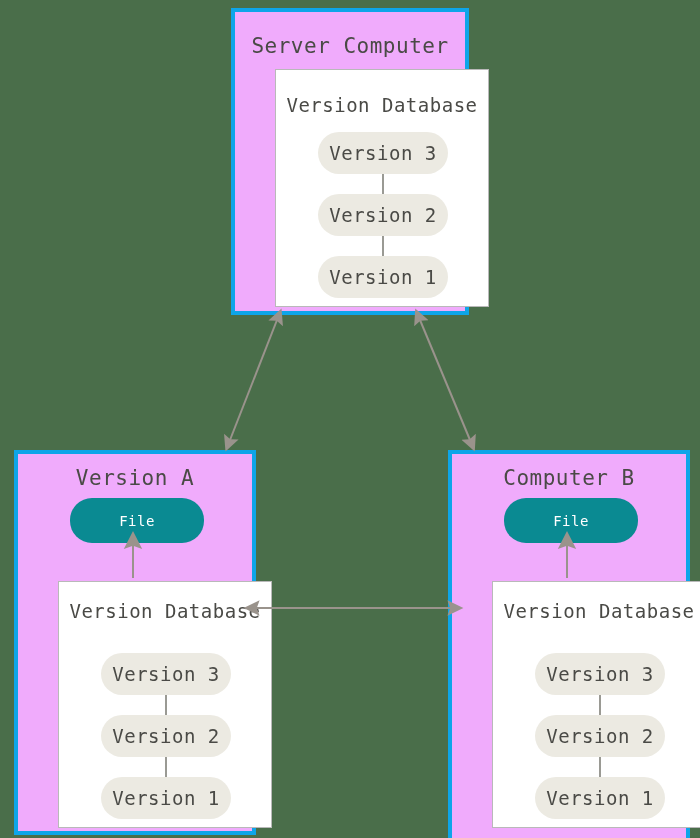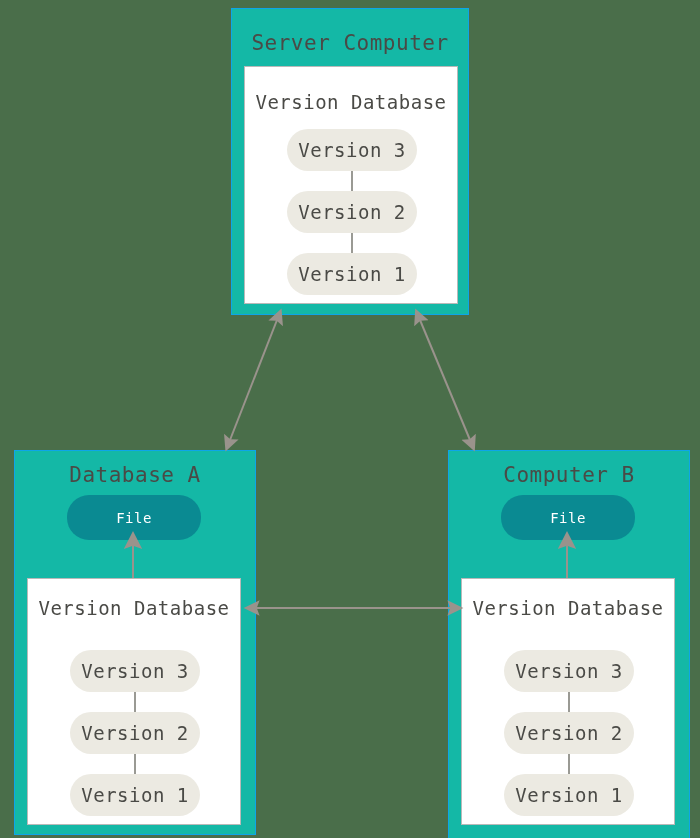--- a/index.html
+++ b/index.html
@@ -26,22 +26,22 @@
     top: 0;
     width: 700px;
     height: 838px;
     pointer-events: none;
     z-index: 5;
   }
 
   
   .panel {
     position: absolute;
-    background: #14b8a6;
-    border: 1px solid #0ea5e9;
+    background: #f0abfc;
+    border: 4px solid #0ea5e9;
     box-sizing: border-box;
     z-index: 1;
   }
   .panel-title {
     position: absolute;
     left: 0;
     right: 0;
     text-align: center;
     color: #4a4a46;
     font-size: 21px;
@@ -49,20 +49,21 @@
     white-space: nowrap;
   }
 
   
   .db-card {
     position: absolute;
     background: #ffffff;
     border: 1px solid #b9b9b9;
     box-sizing: border-box;
     z-index: 2;
+    margin-left: 28px;
   }
   .db-title {
     position: absolute;
     left: 0;
     right: 0;
     text-align: center;
     color: #4a4a46;
     font-size: 19px;
     letter-spacing: 0.5px;
     white-space: nowrap;
@@ -146,21 +147,21 @@
       <div class="connector" style="left:106px; top:104px; height:20px;"></div>
       <div class="connector" style="left:106px; top:166px; height:20px;"></div>
 
       <div class="pill" style="left:42px; top:62px; width:130px; height:42px;">Version 3</div>
       <div class="pill" style="left:42px; top:124px; width:130px; height:42px;">Version 2</div>
       <div class="pill" style="left:42px; top:186px; width:130px; height:42px;">Version 1</div>
     </div>
   </div>
 
   <div class="panel" style="left:14px; top:450px; width:242px; height:385px;">
-    <div class="panel-title" style="top:12px;">Database A</div>
+    <div class="panel-title" style="top:12px;">Version A</div>
 
     <div class="file-pill" style="left:52px; top:44px; width:134px; height:45px;">File</div>
 
     <div class="db-card" style="left:12px; top:127px; width:214px; height:247px;">
       <div class="db-title" style="top:18px;">Version Database</div>
 
       <div class="connector" style="left:106px; top:113px; height:20px;"></div>
       <div class="connector" style="left:106px; top:175px; height:20px;"></div>
 
       <div class="pill" style="left:42px; top:71px; width:130px; height:42px;">Version 3</div>

